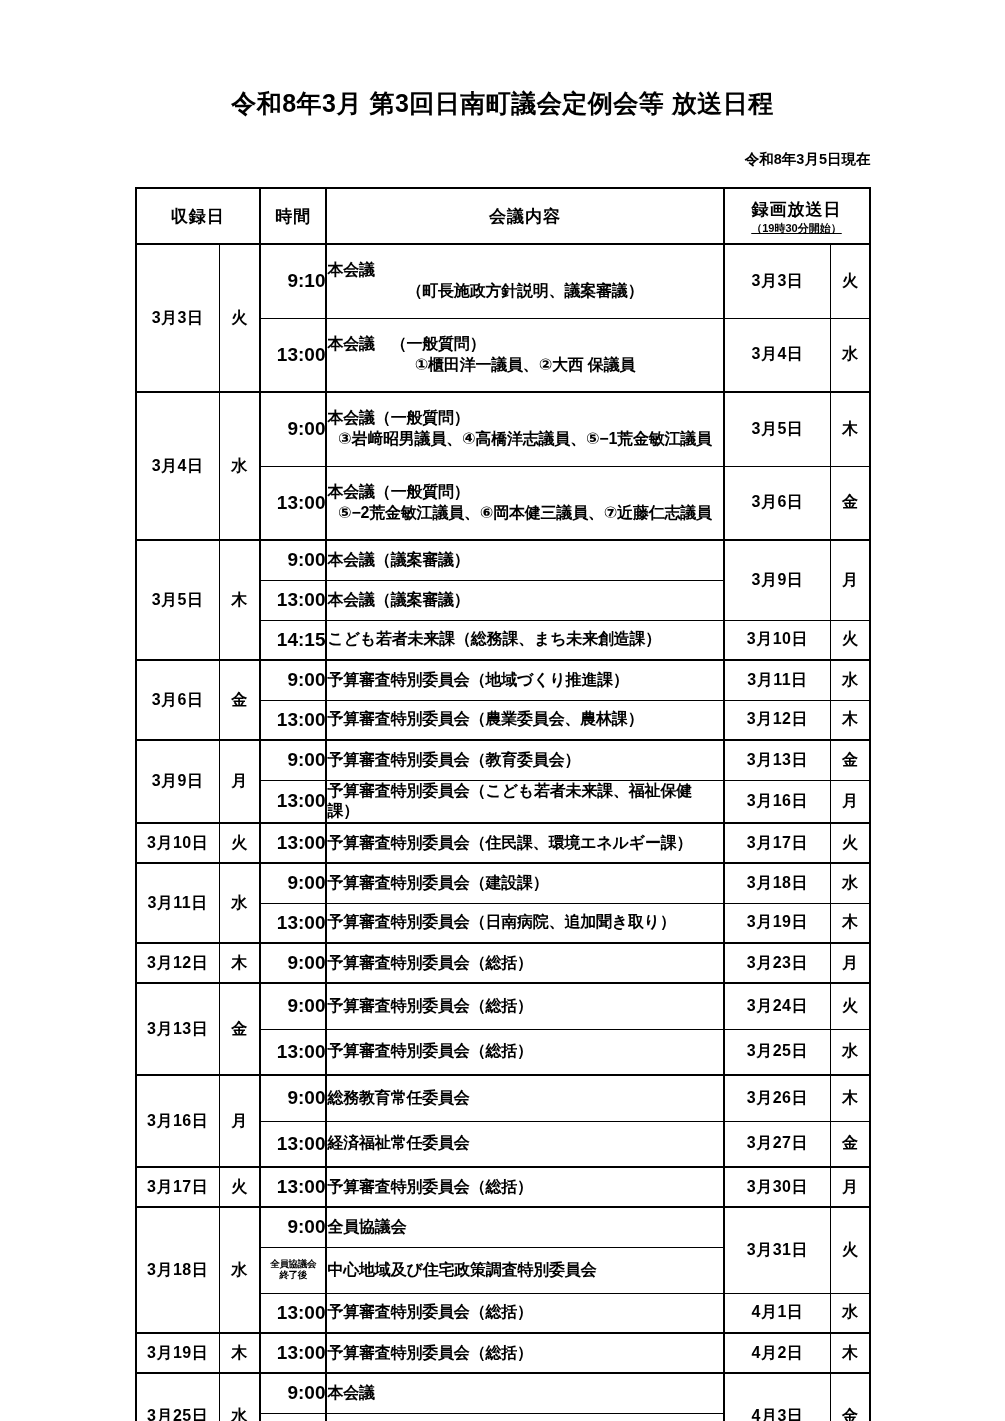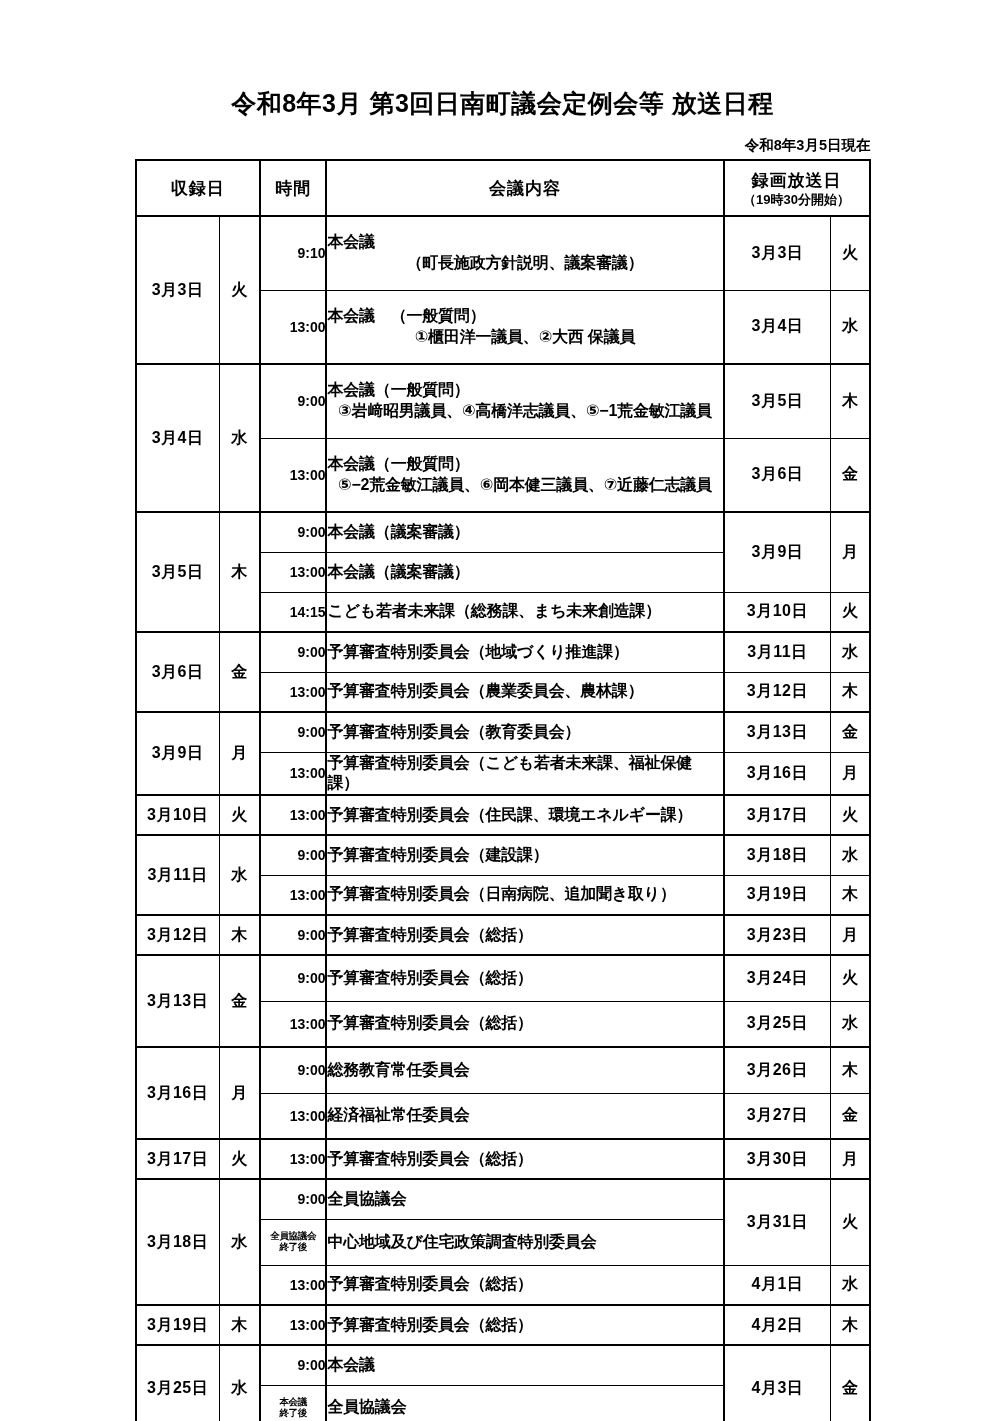--- a/index.html
+++ b/index.html
@@ -29,21 +29,21 @@
     font-weight: bold;
     letter-spacing: 0.5px;
     margin: 0;
     padding-top: 88px;
     line-height: 1.2;
   }
 
   
   .asof-row {
     width: 736px;
-    margin: 0 auto;
+    margin: 14px auto;
     padding-top: 18px;
     padding-bottom: 4px;
     text-align: right;
     font-size: 14.5px;
     font-weight: bold;
     letter-spacing: 0px;
   }
 
   
   .sched-wrap {
@@ -82,41 +82,42 @@
 
   
   .hdr {
     text-align: center;
     height: 54px;
     font-size: 17px;
     letter-spacing: 1px;
   }
   .hdr .sub {
     display: block;
-    font-size: 13px;
+    font-size: 11px;
     letter-spacing: 0;
     line-height: 1.1;
     margin-top: 1px;
+    text-decoration: underline;
   }
   .hdr-content { font-size: 17px; letter-spacing: 1px; font-family: Liberation Serif, serif; }
 
   
   .cell-date {
     text-align: center;
     font-size: 16px;
     letter-spacing: 0.5px;
   }
   .cell-dow {
     text-align: center;
     font-size: 16px;
   }
   .cell-time {
     text-align: right;
     padding-right: 4px;
-    font-size: 14px;
+    font-size: 19px;
     white-space: nowrap;
   }
   .cell-time.small {
     text-align: center;
     padding-right: 0;
     font-size: 9.5px;
     line-height: 1.15;
     letter-spacing: -0.3px;
   }
   .cell-content {

